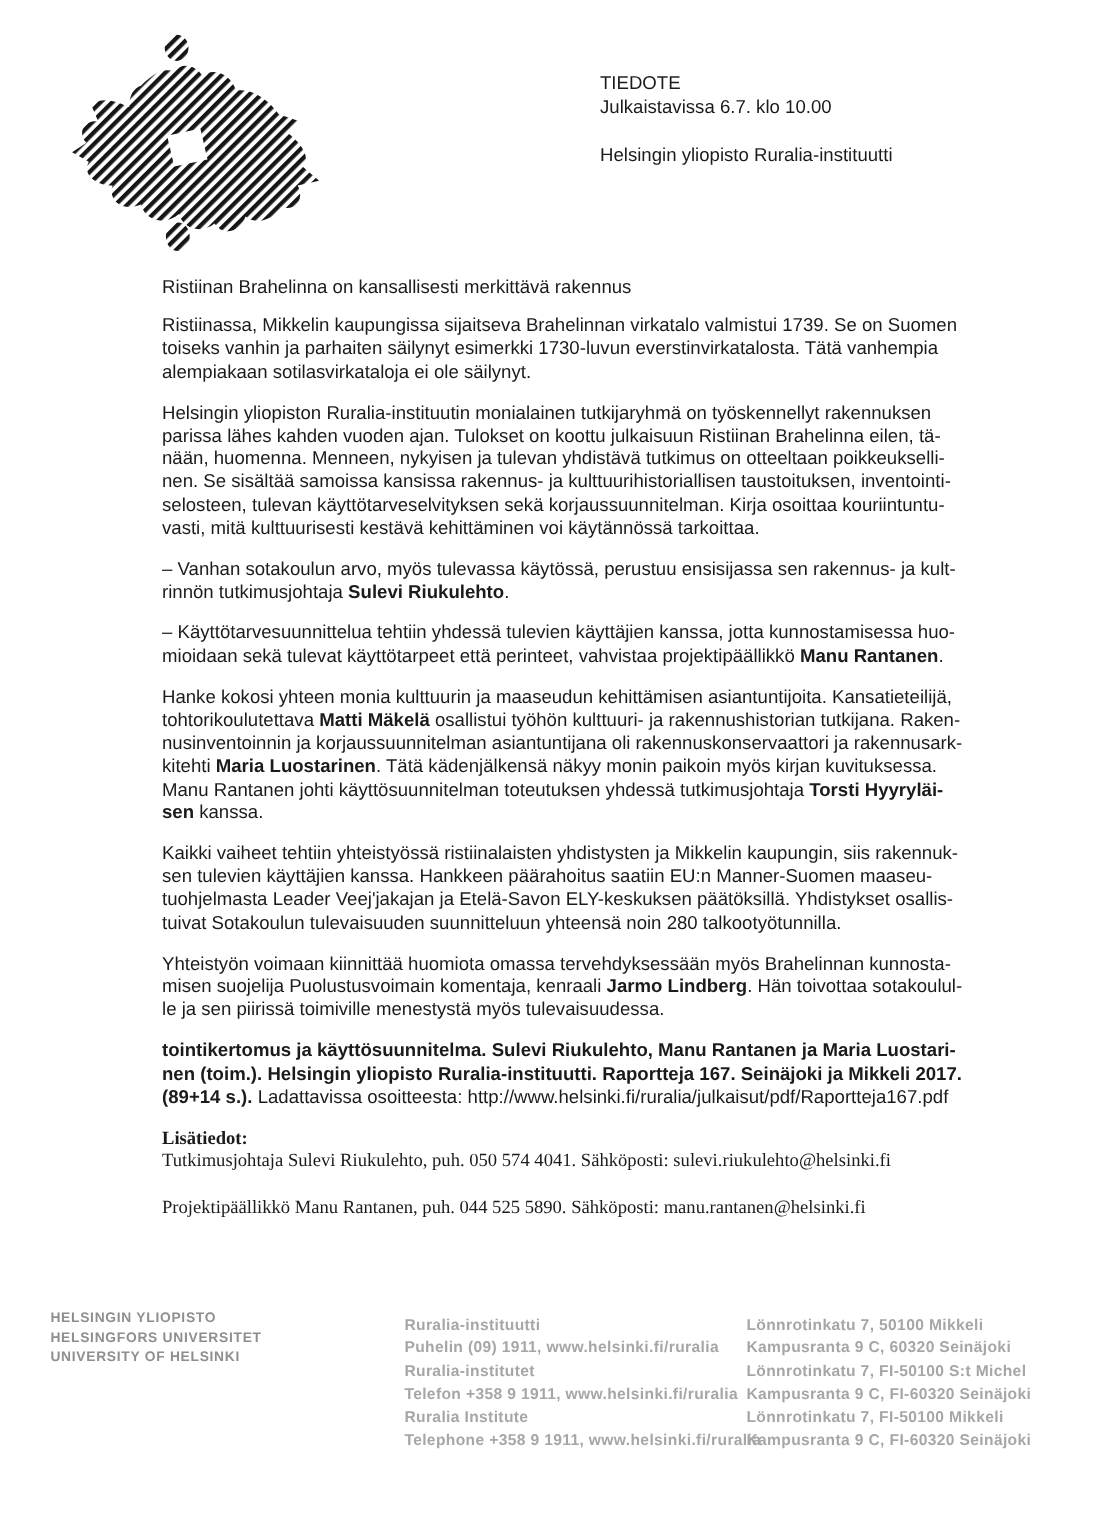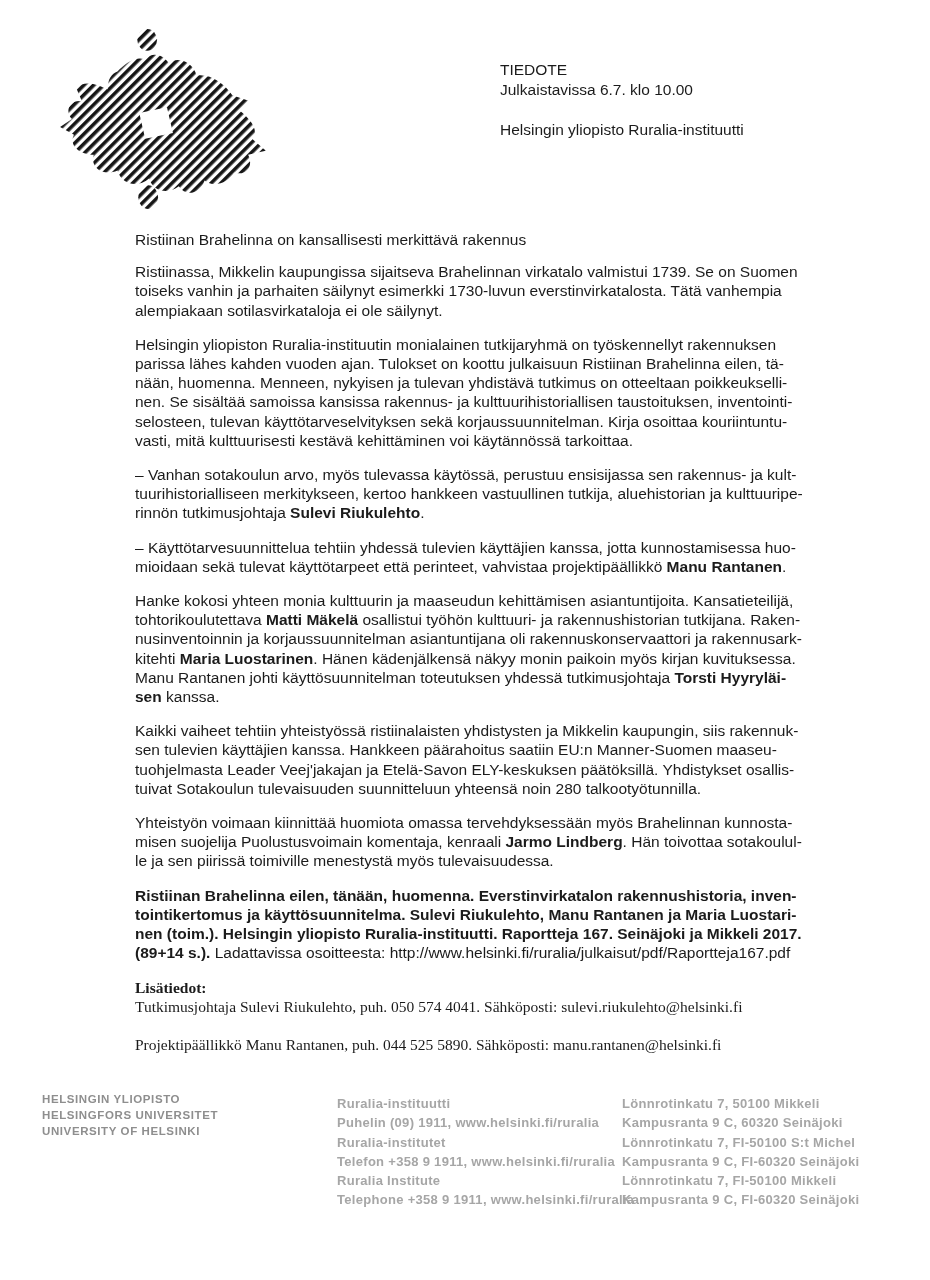--- a/index.html
+++ b/index.html
@@ -99,48 +99,46 @@
         <div class="para">
           <div class="line"><span>Helsingin yliopiston Ruralia-instituutin monialainen tutkijaryhmä on työskennellyt rakennuksen</span></div>
           <div class="line"><span>parissa lähes kahden vuoden ajan. Tulokset on koottu julkaisuun </span><span class="i">Ristiinan Brahelinna eilen, tä-</span></div>
           <div class="line"><span class="i">nään, huomenna</span><span>. Menneen, nykyisen ja tulevan yhdistävä tutkimus on otteeltaan poikkeukselli-</span></div>
           <div class="line"><span>nen. Se sisältää samoissa kansissa rakennus- ja kulttuurihistoriallisen taustoituksen, inventointi-</span></div>
           <div class="line"><span>selosteen, tulevan käyttötarveselvityksen sekä korjaussuunnitelman. Kirja osoittaa kouriintuntu-</span></div>
           <div class="line"><span>vasti, mitä kulttuurisesti kestävä kehittäminen voi käytännössä tarkoittaa.</span></div>
         </div>
         <div class="para">
           <div class="line"><span>– Vanhan sotakoulun arvo, myös tulevassa käytössä, perustuu ensisijassa sen rakennus- ja kult-</span></div>
-          <div class="line"><span>tuurihistorialliseen merkitykseen, kertoo hankkeen vastuullinen tutkija, aluehistorian ja kulttuuripe-</span></div>
           <div class="line"><span>rinnön tutkimusjohtaja </span><span class="b">Sulevi Riukulehto</span><span>.</span></div>
         </div>
         <div class="para">
           <div class="line"><span>– Käyttötarvesuunnittelua tehtiin yhdessä tulevien käyttäjien kanssa, jotta kunnostamisessa huo-</span></div>
           <div class="line"><span>mioidaan sekä tulevat käyttötarpeet että perinteet, vahvistaa projektipäällikkö </span><span class="b">Manu Rantanen</span><span>.</span></div>
         </div>
         <div class="para">
           <div class="line"><span>Hanke kokosi yhteen monia kulttuurin ja maaseudun kehittämisen asiantuntijoita. Kansatieteilijä,</span></div>
           <div class="line"><span>tohtorikoulutettava </span><span class="b">Matti Mäkelä</span><span> osallistui työhön kulttuuri- ja rakennushistorian tutkijana. Raken-</span></div>
           <div class="line"><span>nusinventoinnin ja korjaussuunnitelman asiantuntijana oli rakennuskonservaattori ja rakennusark-</span></div>
-          <div class="line"><span>kitehti </span><span class="b">Maria Luostarinen</span><span>. Hänen kädenjälkensä näkyy monin paikoin myös kirjan kuvituksessa.</span></div>
+          <div class="line"><span>kitehti </span><span class="b">Maria Luostarinen</span><span>. Tätä kädenjälkensä näkyy monin paikoin myös kirjan kuvituksessa.</span></div>
           <div class="line"><span>Manu Rantanen johti käyttösuunnitelman toteutuksen yhdessä tutkimusjohtaja </span><span class="b">Torsti Hyyryläi-</span></div>
           <div class="line"><span class="b">sen</span><span> kanssa.</span></div>
         </div>
         <div class="para">
           <div class="line"><span>Kaikki vaiheet tehtiin yhteistyössä ristiinalaisten yhdistysten ja Mikkelin kaupungin, siis rakennuk-</span></div>
           <div class="line"><span>sen tulevien käyttäjien kanssa. Hankkeen päärahoitus saatiin EU:n Manner-Suomen maaseu-</span></div>
           <div class="line"><span>tuohjelmasta Leader Veej'jakajan ja Etelä-Savon ELY-keskuksen päätöksillä. Yhdistykset osallis-</span></div>
           <div class="line"><span>tuivat Sotakoulun tulevaisuuden suunnitteluun yhteensä noin 280 talkootyötunnilla.</span></div>
         </div>
         <div class="para">
           <div class="line"><span>Yhteistyön voimaan kiinnittää huomiota omassa tervehdyksessään myös Brahelinnan kunnosta-</span></div>
           <div class="line"><span>misen suojelija Puolustusvoimain komentaja, kenraali </span><span class="b">Jarmo Lindberg</span><span>. Hän toivottaa sotakoulul-</span></div>
           <div class="line"><span>le ja sen piirissä toimiville menestystä myös tulevaisuudessa.</span></div>
         </div>
         <div class="para">
-          <div class="line"><span class="b i">Ristiinan Brahelinna eilen, tänään, huomenna. Everstinvirkatalon rakennushistoria, inven-</span></div>
           <div class="line"><span class="b i">tointikertomus ja käyttösuunnitelma.</span><span class="b"> Sulevi Riukulehto, Manu Rantanen ja Maria Luostari-</span></div>
           <div class="line"><span class="b">nen (toim.). Helsingin yliopisto Ruralia-instituutti. Raportteja 167. Seinäjoki ja Mikkeli 2017.</span></div>
           <div class="line"><span class="b">(89+14 s.).</span><span> Ladattavissa osoitteesta: http://www.helsinki.fi/ruralia/julkaisut/pdf/Raportteja167.pdf</span></div>
         </div>
       </div>
 
     <div class="contact">
       <div class="contact-heading">Lisätiedot:</div>
       <div>
           <div class="contact-line">Tutkimusjohtaja Sulevi Riukulehto, puh. 050 574 4041. Sähköposti: sulevi.riukulehto@helsinki.fi</div>

